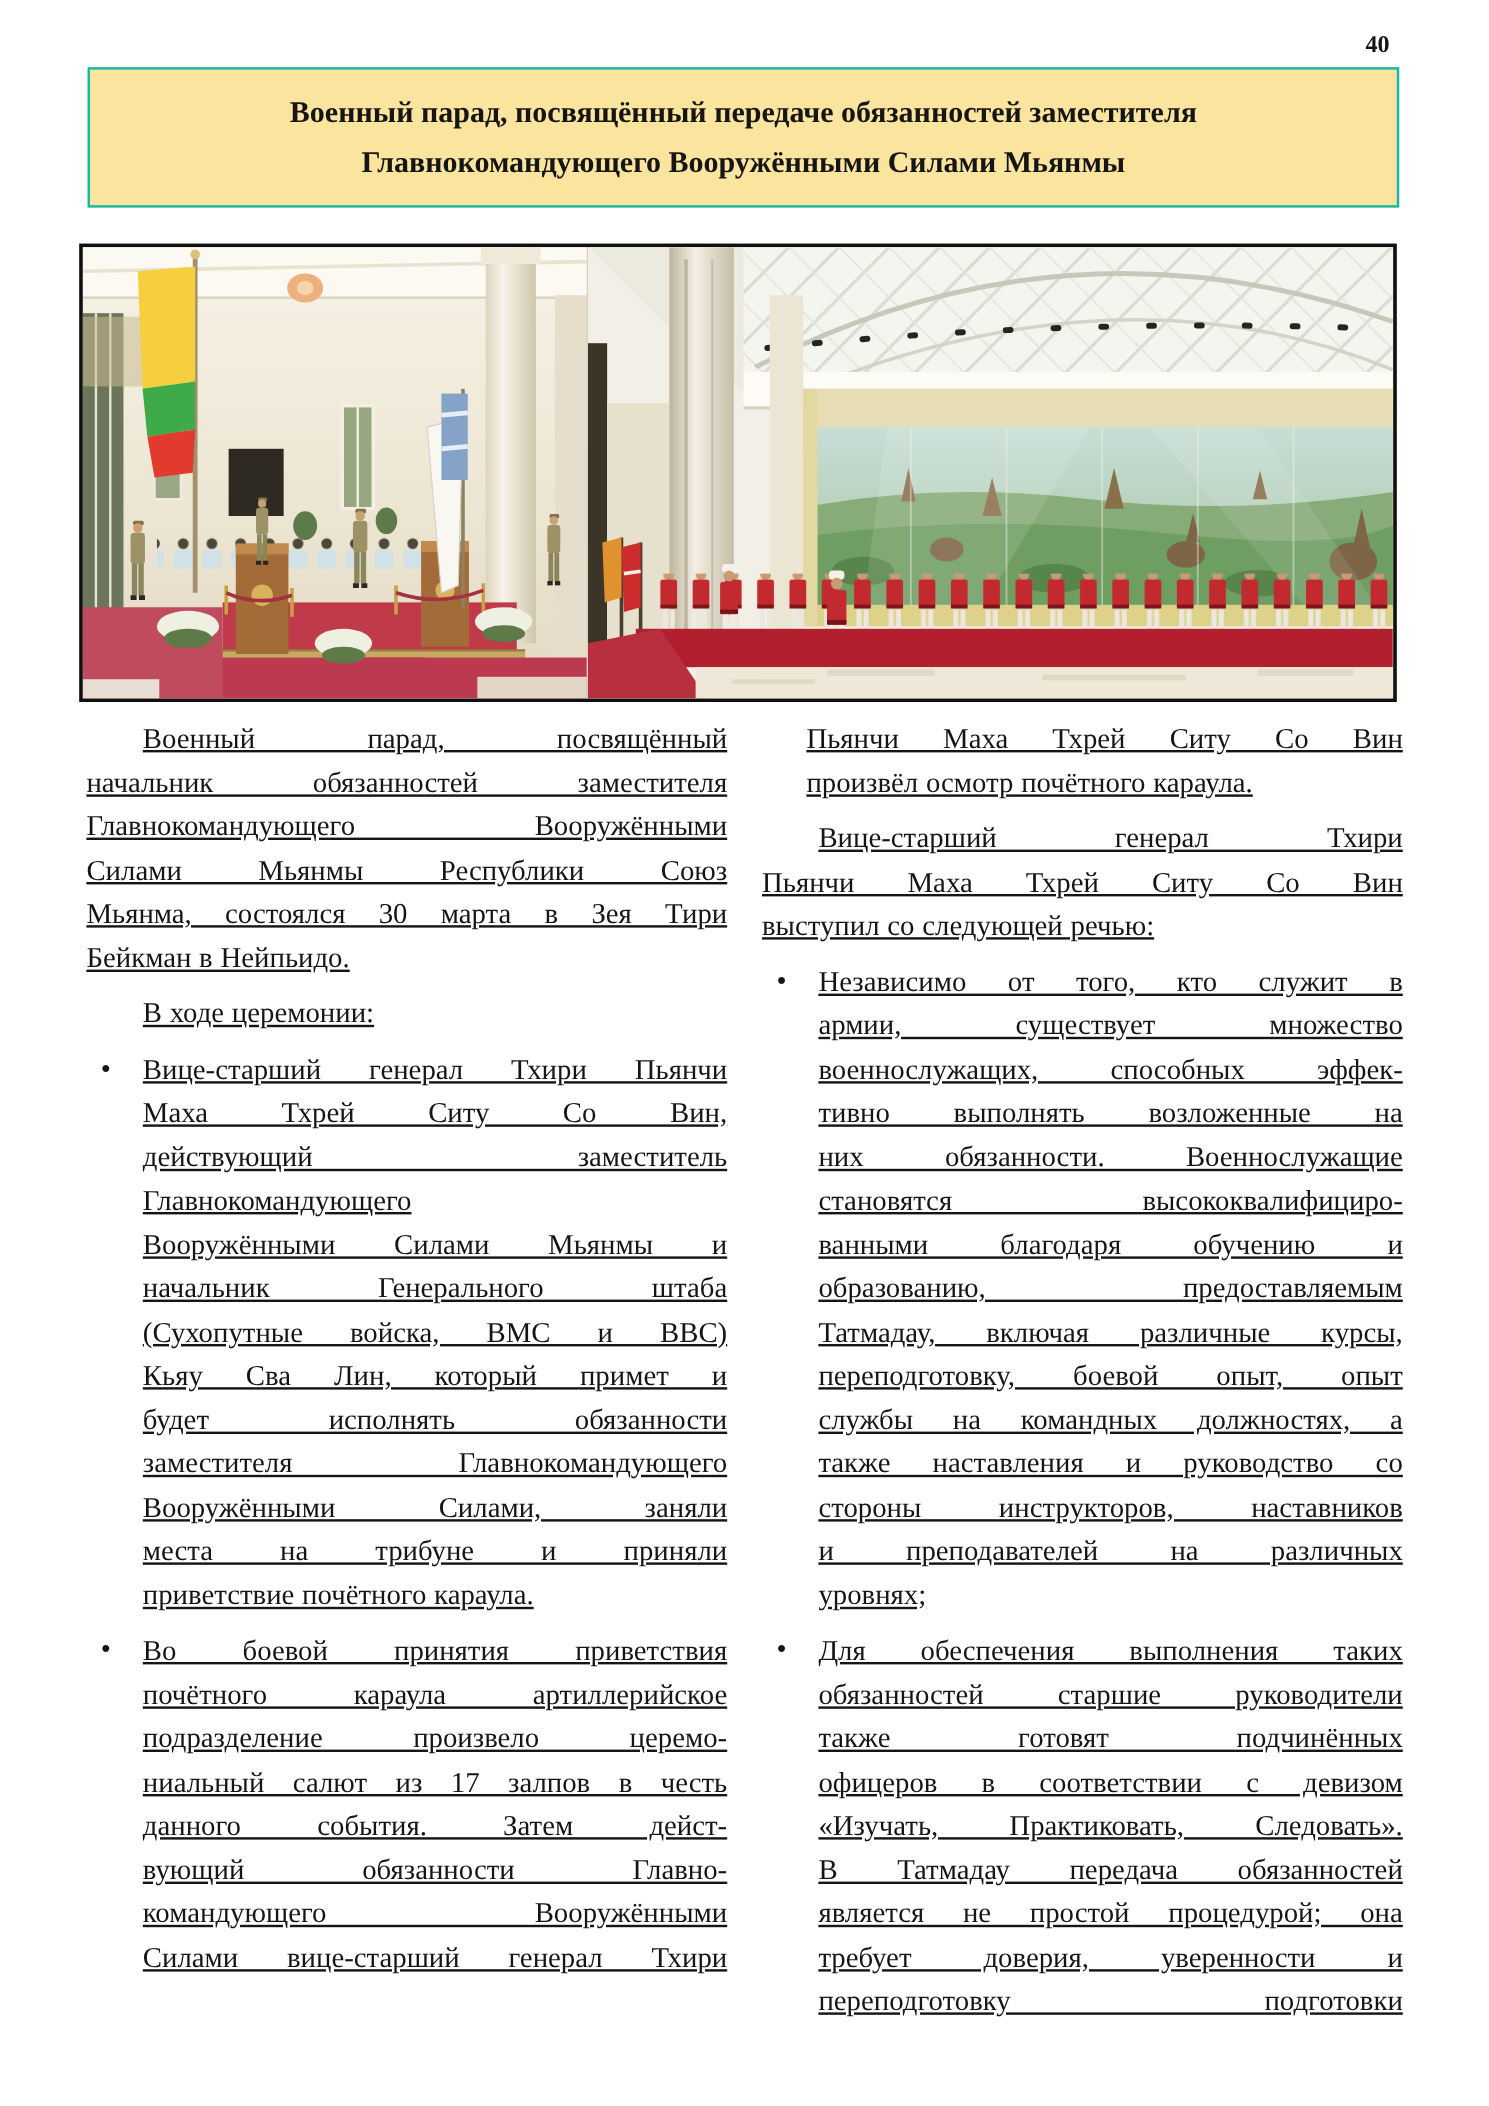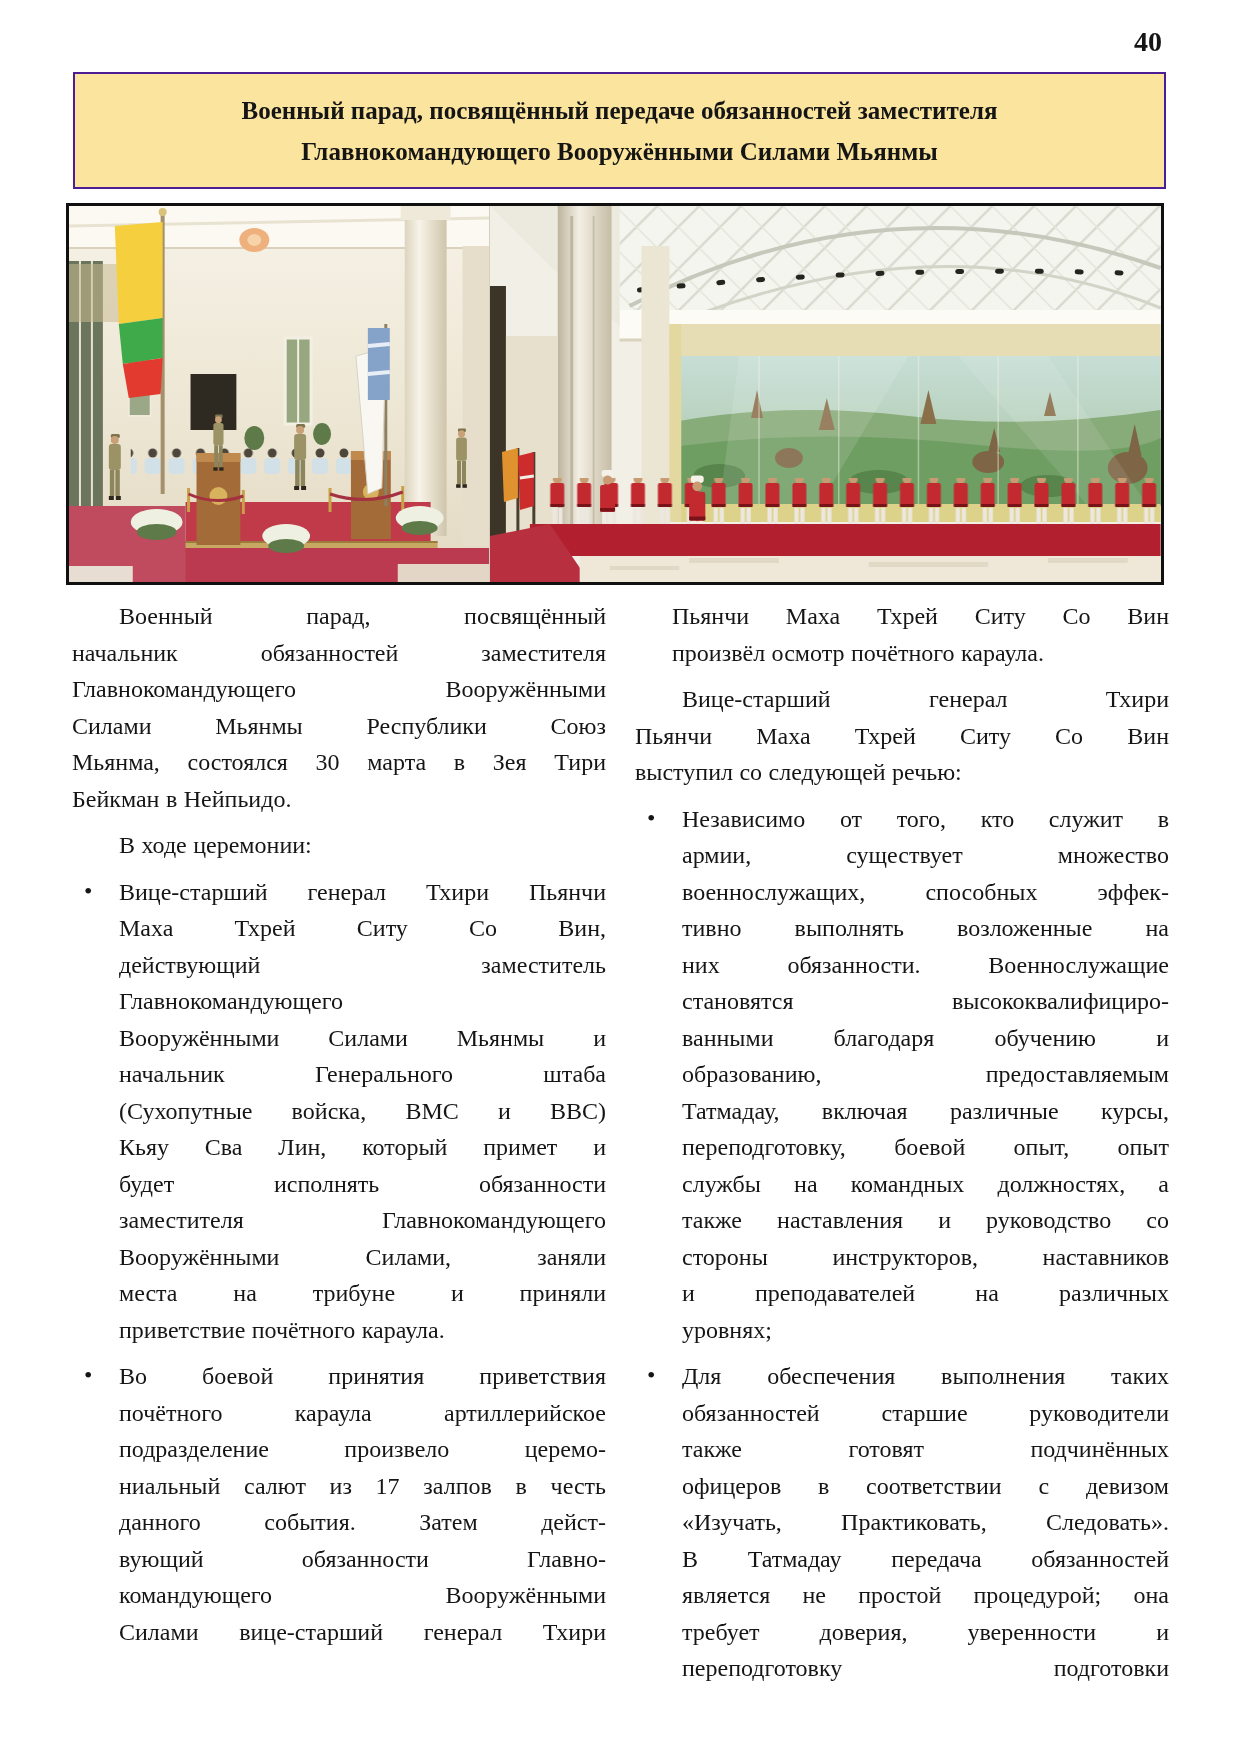--- a/index.html
+++ b/index.html
@@ -2,41 +2,41 @@
 <html><head>
 <meta charset="utf-8">
 <style>
   html,body { margin:0; padding:0; background:#ffffff; }
   body {
     width:1241px; height:1755px; position:relative; overflow:hidden;
     font-family:"Liberation Serif", serif; color:#151515;
   }
   .page-number {
     position:absolute; top:26px; left:1118px; width:60px;
-    font-size:28px; font-weight:bold; text-align:center;
+    font-size:20px; font-weight:bold; text-align:center;
   }
   .title-box {
-    position:absolute; left:73px; top:72px; width:1093px; box-sizing:border-box;
-    border:2px solid #4c1d95; background:#fae49e;
+    position:absolute; left:73px; top:56px; width:1093px; box-sizing:border-box;
+    border:2px solid #14b8a6; background:#fae49e;
     text-align:center; padding:16px 8px 15px;
   }
   .title-line { font-weight:bold; font-size:25px; line-height:41px; }
   figure.photo {
     position:absolute; left:66px; top:203px; width:1098px; height:382px; margin:0;
     box-sizing:border-box; border:3px solid #101010; display:flex; background:#e8e4d8;
   }
   figure.photo svg { display:block; height:100%; }
   svg.panel-left  { width:38.5%; }
   svg.panel-right { width:61.5%; border-left:1px solid #d5cfc0; box-sizing:border-box; }
   .columns {
     position:absolute; left:72px; top:598px; width:1097px;
     display:flex; gap:29px;
   }
   .col { width:534px; font-size:24px; line-height:36.5px; }
-  .block { margin-bottom:10px; }
+  .block { margin-bottom:10px;text-decoration:underline; }
   .line { text-align:justify; text-align-last:justify; word-spacing:0.02em; }
   .line.left-last { text-align-last:left; }
   .line.indent { text-indent:47px; }
   .block.bullet { position:relative; padding-left:47px; }
   .block.bullet .marker { position:absolute; left:12px; top:-1px; }
   .block.continuation { padding-left:37px; }
 </style>
 </head>
 <body>
 

